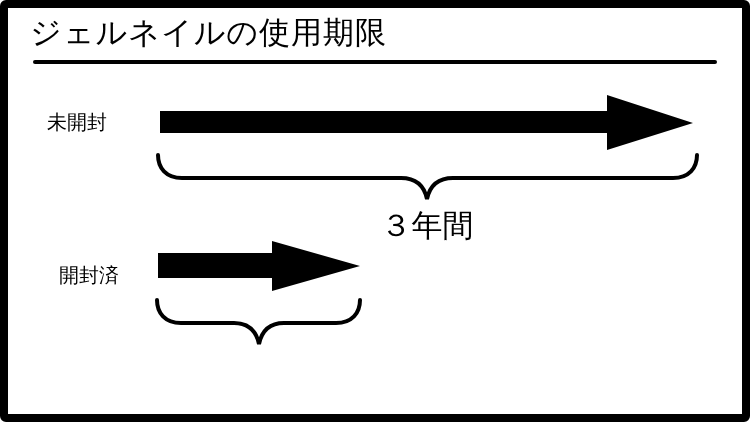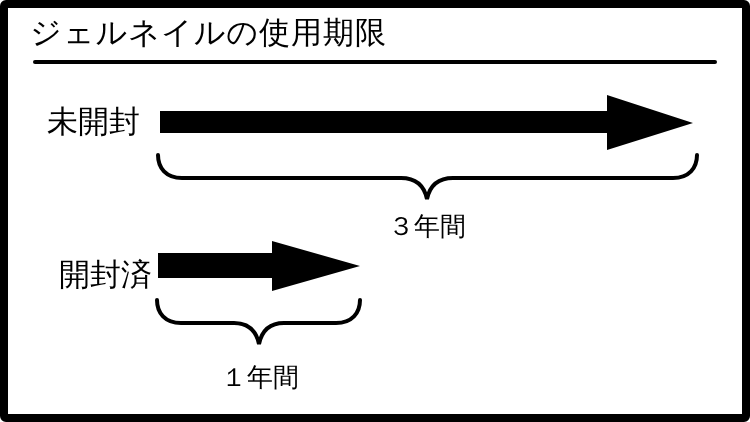--- a/index.html
+++ b/index.html
@@ -46,29 +46,29 @@
   }
   .art {
     position: absolute;
     left: 0;
     top: 0;
     width: 750px;
     height: 422px;
   }
   .row-label {
     position: absolute;
-    font-size: 31px;
+    font-size: 20px;
     line-height: 36px;
     white-space: nowrap;
   }
   .label-unopened { left: 47px; top: 104px; }
   .label-opened   { left: 47px; top: 257px; margin-left: 12px; }
   .duration {
     position: absolute;
-    font-size: 26px;
+    font-size: 31px;
     line-height: 36px;
     text-align: center;
     width: 200px;
     white-space: nowrap;
   }
   .duration-unopened { left: 327px; top: 208px; }
   .duration-opened   { left: 160px; top: 359px; }
 </style>
 </head>
 <body>
@@ -89,17 +89,16 @@
 
     <path d="M157 300 C157 313,165 323,181 323 L234 323 C247 323,256 330,259 344 C262 330,271 323,284 323 L336 323 C352 323,360 313,360 300" fill="none" stroke="#000000" stroke-width="4" stroke-linecap="round"></path>
   </svg>
 
   <div class="row-label label-unopened">未開封</div>
 
   <div class="row-label label-opened">開封済</div>
 
   <div class="duration duration-unopened">３年間</div>
 
-  <div class="duration duration-opened">１年間</div>
 
   <div class="frame-border"></div>
 
 </div>
 
 </body></html>

